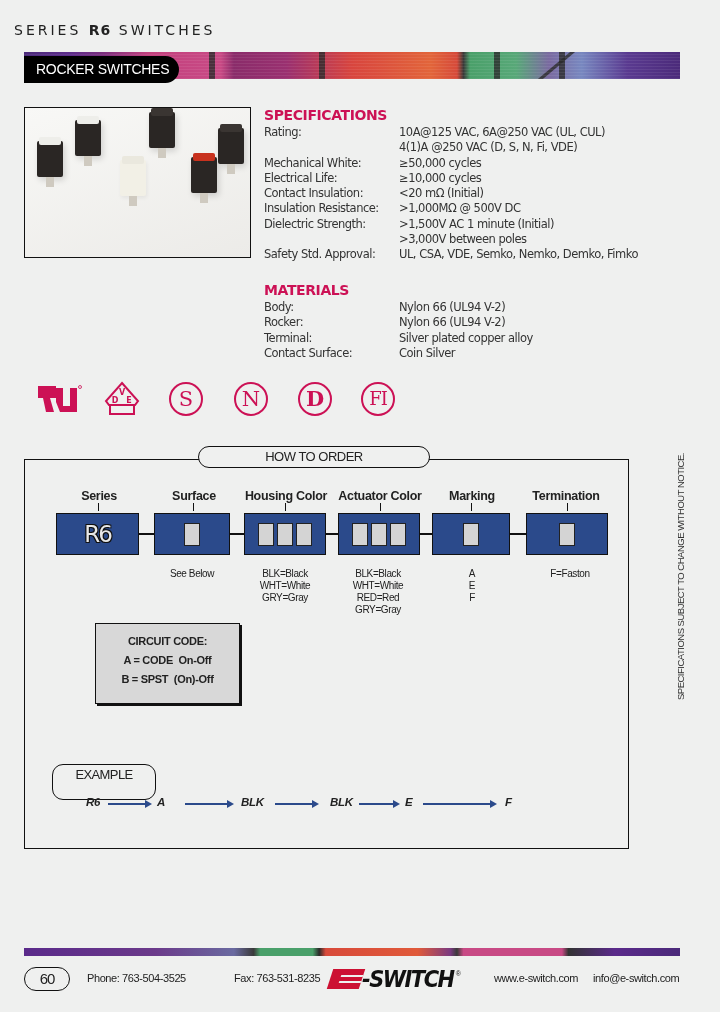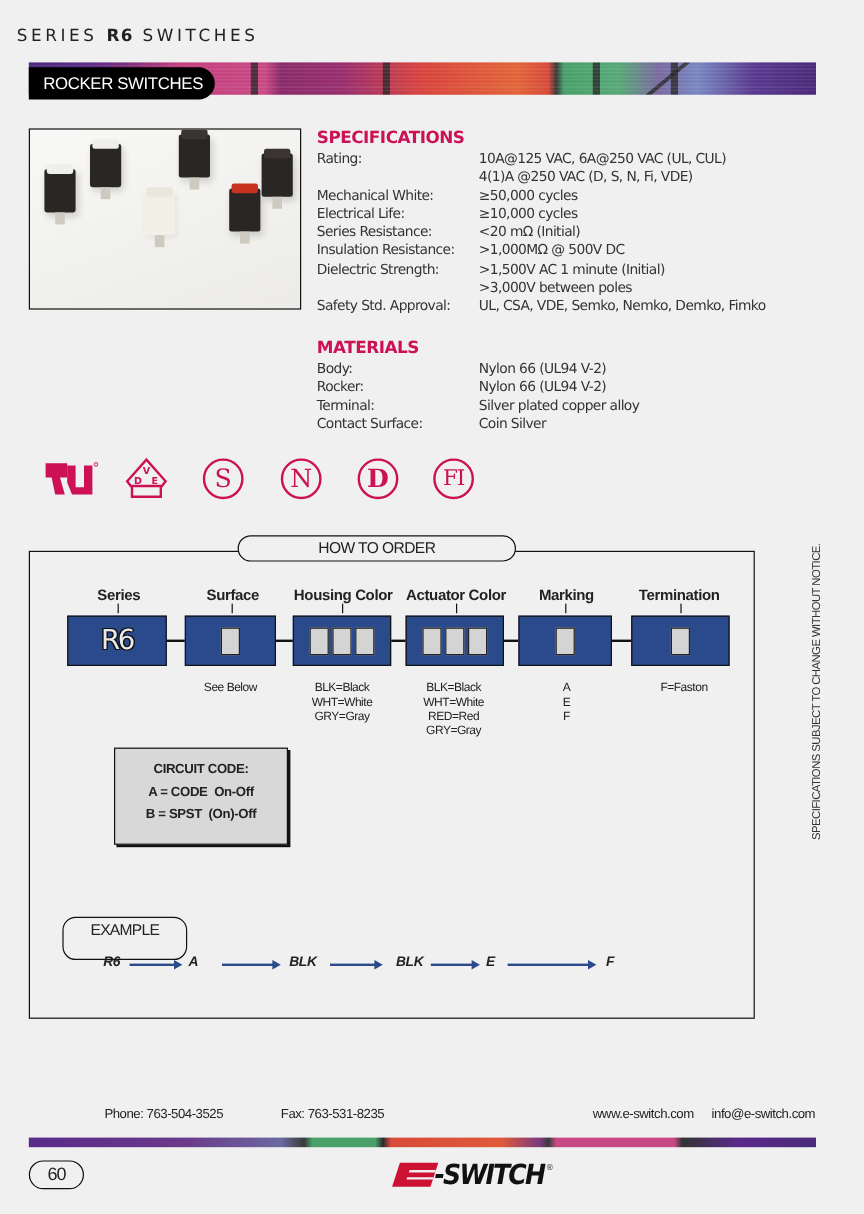--- a/index.html
+++ b/index.html
@@ -60,21 +60,21 @@
     text-align: center; font-size: 13px; line-height: 20px; letter-spacing: -0.6px; }
   .ex-code { position: absolute; top: 796px; font-size: 11.5px; font-weight: bold; font-style: italic; letter-spacing: -0.3px; }
   .arrow { position: absolute; top: 803px; height: 2px; background: #2b4a8b; }
   .arrow::after { content: ""; position: absolute; right: -4px; top: -3px; border-left: 7px solid #2b4a8b; border-top: 4px solid transparent; border-bottom: 4px solid transparent; }
 
   .side-note { left: 675px; top: 700px; transform-origin: 0 0; transform: rotate(-90deg); font-size: 9.5px; letter-spacing: -0.5px; white-space: nowrap; width: 230px; color: #333; }
 
   .footer-bar { left: 24px; top: 948px; width: 656px; height: 8px;
     background: linear-gradient(90deg, #5a2a8a 0%, #6b3a8a 20%, #6a6aa0 32%, #3a3a3a 35%, #4aa06a 36%, #4aa06a 44%, #2a2a2a 45%, #d84a3a 46%, #e05a3a 60%, #7a3a80 65%, #3a3a3a 66%, #c84a85 67%, #c84a85 82%, #333 83%, #5a2a8a 90%, #4b2a7a 100%); }
   .page-pill { left: 24px; top: 967px; width: 46px; height: 24px; border: 1px solid #111; border-radius: 12px; text-align: center; font-size: 15px; line-height: 22px; letter-spacing: -1px; }
-  .footer-text { top: 923px; font-size: 11px; letter-spacing: -0.4px; white-space: nowrap; color: #222; }
+  .footer-text { top: 972px; font-size: 11px; letter-spacing: -0.4px; white-space: nowrap; color: #222; }
   .logo { left: 330px; top: 967px; height: 24px; display: flex; align-items: center; }
   .logo .e-block { width: 32px; height: 20px; background: #cc1133; transform: skewX(-18deg); position: relative; }
   .logo .e-block::before, .logo .e-block::after { content: ""; position: absolute; left: 10px; right: 0; height: 2px; background: #eff0ef; }
   .logo .e-block::before { top: 6px; }
   .logo .e-block::after { top: 12px; }
   .logo .word { font-size: 21px; font-weight: 900; font-style: italic; letter-spacing: -1.5px; color: #111; font-family: "DejaVu Sans", sans-serif; transform: scaleY(1.1); }
   .logo .reg { font-size: 7px; align-self: flex-start; margin-left: 2px; margin-top: 3px; }
 </style>
 </head>
 <body>
@@ -115,21 +115,21 @@
     </div>
   <div class="spec-row">
       <span class="spec-label">Mechanical White:</span>
       <span class="spec-val">≥50,000 cycles</span>
     </div>
   <div class="spec-row">
       <span class="spec-label">Electrical Life:</span>
       <span class="spec-val">≥10,000 cycles</span>
     </div>
   <div class="spec-row">
-      <span class="spec-label">Series Resistance:</span>
+      <span class="spec-label">Contact Insulation:</span>
       <span class="spec-val">&lt;20 mΩ (Initial)</span>
     </div>
   <div class="spec-row">
       <span class="spec-label">Insulation Resistance:</span>
       <span class="spec-val">&gt;1,000MΩ @ 500V DC</span>
     </div>
   <div class="spec-row">
       <span class="spec-label">Dielectric Strength:</span>
       <span class="spec-val">&gt;1,500V AC 1 minute (Initial)</span>
     </div>

